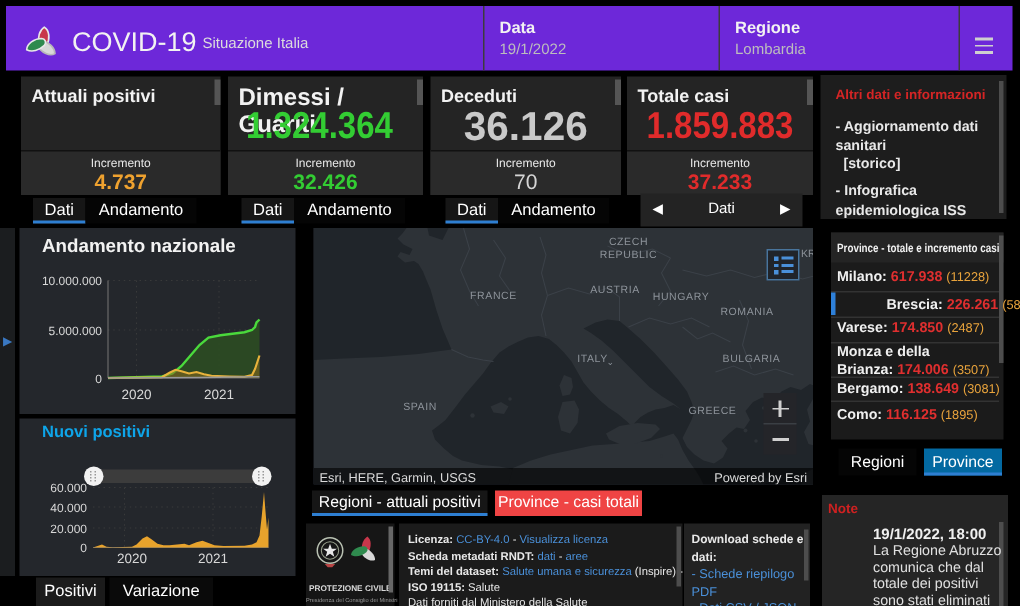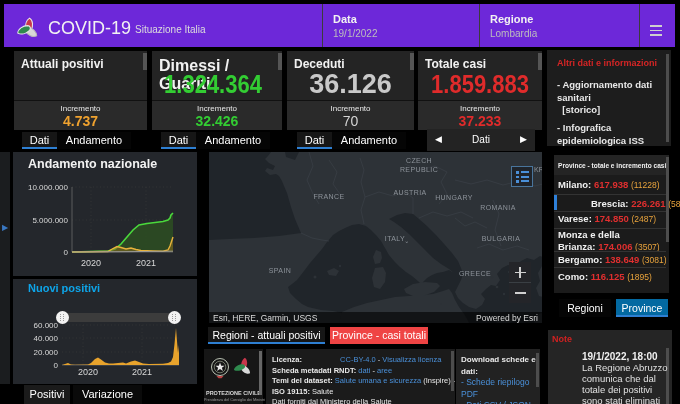--- a/index.html
+++ b/index.html
@@ -287,21 +287,21 @@
             <path d="M0,-9.5 C3.2,-8 4.2,-3 2.7,0.8 C1.8,2.7 -0.5,2.7 -1.5,0.8 C-3,-3 -2.5,-7.2 0,-9.5 Z" fill="#2f8a4e"></path>
           </g>
       </g>
     </svg>
     <div class="abs" style="left:0;top:41px;width:59px;text-align:center;font-size:5.5px;font-weight:bold;color:#d8d8d8;white-space:nowrap;">PROTEZIONE CIVILE</div>
     <div class="abs" style="left:0;top:49px;width:59px;text-align:center;font-size:3.8px;color:#999;white-space:nowrap;">Presidenza del Consiglio dei Ministri</div>
     <div class="abs" style="left:55px;top:2px;width:3px;height:44px;background:#666;"></div>
   </div>
   <div class="abs" style="left:266px;top:349px;width:189px;height:55px;background:#1b1b1b;">
     <div class="abs" style="left:6px;top:6px;font-size:7.5px;color:#e8e8e8;line-height:10.5px;white-space:nowrap;">
-      <span style="font-weight:bold;">Licenza: </span><span style="color:#4a90d9;margin-left:36px;">CC-BY-4.0</span> - <span style="color:#4a90d9;">Visualizza licenza</span><br>
+      <span style="font-weight:bold;">Licenza: </span><span style="color:#4a90d9;">CC-BY-4.0</span> - <span style="color:#4a90d9;">Visualizza licenza</span><br>
       <span style="font-weight:bold;">Scheda metadati RNDT: </span><span style="color:#4a90d9;">dati</span> - <span style="color:#4a90d9;">aree</span><br>
       <span style="font-weight:bold;">Temi del dataset: </span><span style="color:#4a90d9;">Salute umana e sicurezza</span> (Inspire) -<br>
       <span style="font-weight:bold;">ISO 19115: </span>Salute<br>
       Dati forniti dal Ministero della Salute
     </div>
     <div class="abs" style="left:185px;top:2px;width:3px;height:40px;background:#4d4d4d;"></div>
   </div>
   <div class="abs" style="left:456px;top:349px;width:84px;height:55px;background:#222;">
     <div class="abs" style="left:5px;top:5px;font-size:8px;font-weight:bold;color:#e8e8e8;line-height:11.5px;white-space:nowrap;">Download schede e<br>dati:</div>
     <div class="abs" style="left:5px;top:28px;font-size:8.5px;color:#4a90d9;line-height:11.5px;white-space:nowrap;">- Schede riepilogo<br>PDF<br>- Dati CSV / JSON</div>

